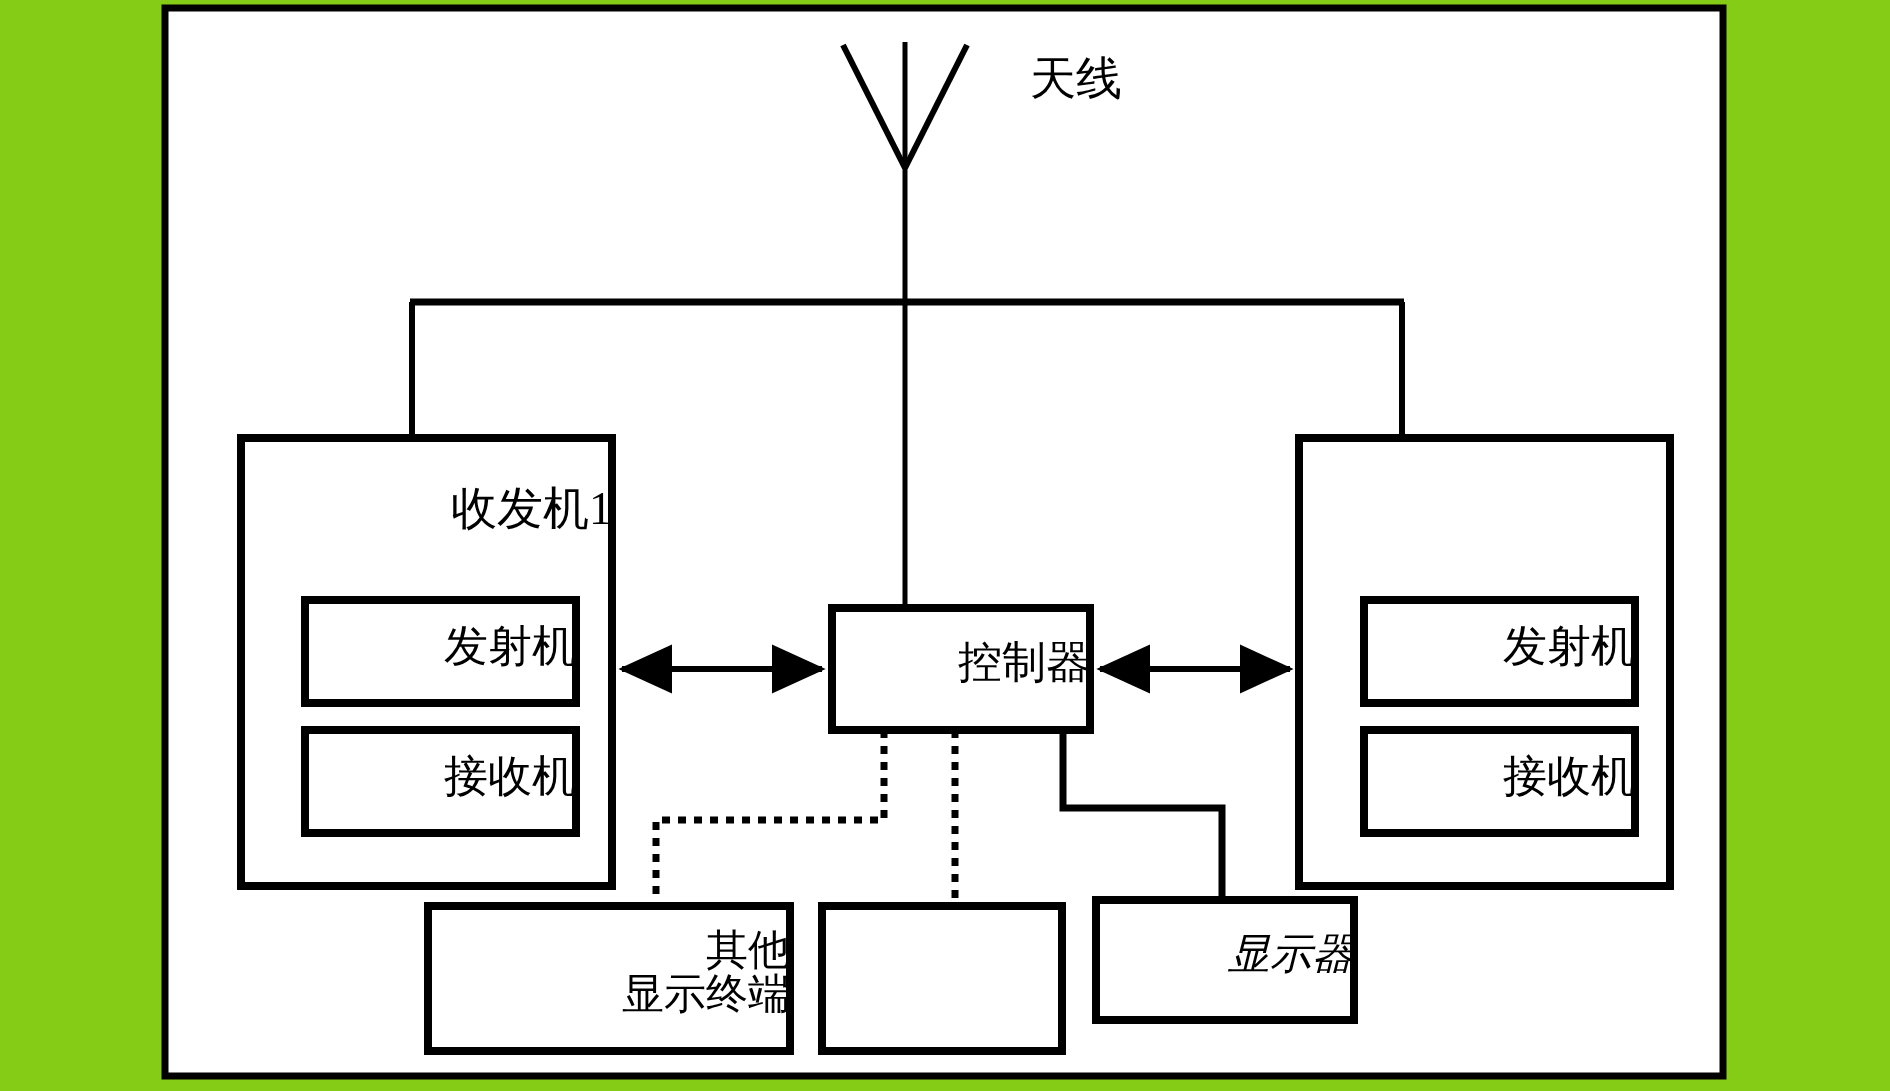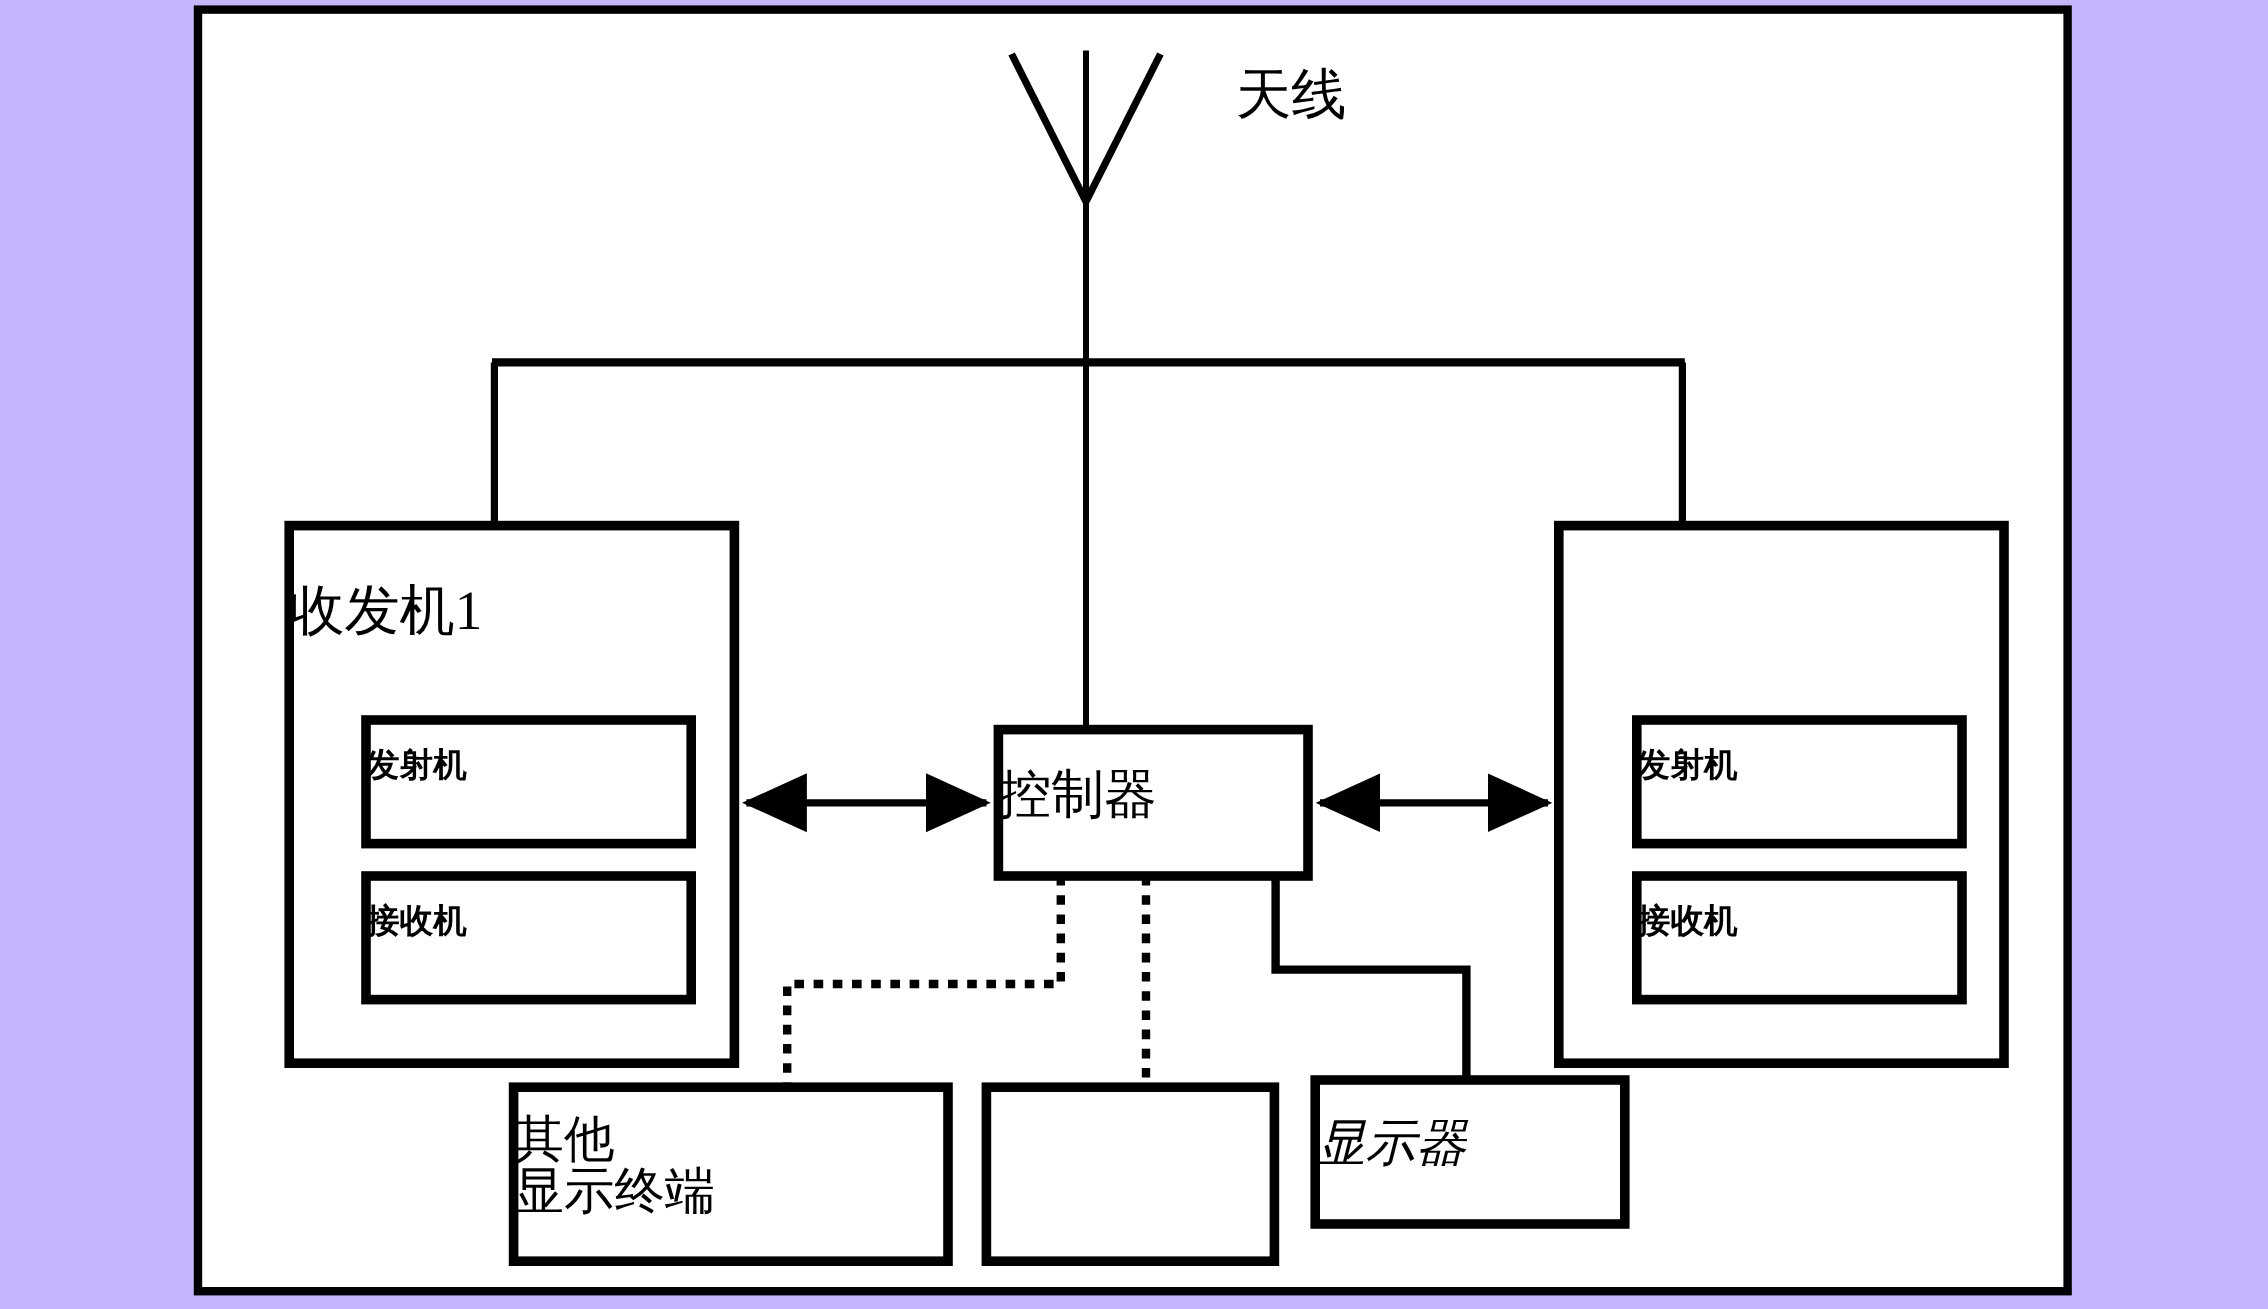--- a/index.html
+++ b/index.html
@@ -7,41 +7,41 @@
     padding: 0;
     background: #ffffff;
   }
   body {
     font-family: "Liberation Serif", "DejaVu Serif", serif;
   }
   #canvas {
     position: relative;
     width: 1890px;
     height: 1091px;
-    background: #c4b5fd;
+    background: #84cc16;
     overflow: hidden;
   }
   svg#diagram {
     position: absolute;
     left: 0;
     top: 0;
     width: 1890px;
     height: 1091px;
   }
   .blk-label {
     position: absolute;
-    text-align: left;
+    text-align: right;
     color: #000000;
     line-height: 1.05;
     white-space: pre-line;
     pointer-events: none;
     font-family: "Liberation Serif", "DejaVu Serif", serif;
   }
   .lbl-outer-title  { font-size: 46px; }
-  .lbl-inner        { font-size: 28px; font-weight: bold; }
+  .lbl-inner        { font-size: 44px; }
   .lbl-ctrl         { font-size: 44px; }
   .lbl-bottom       { font-size: 42px; }
   .lbl-antenna      { font-size: 46px; }
 </style>
 </head>
 <body>
 
 <div id="canvas">
 
   <svg id="diagram" viewBox="0 0 1890 1091">

